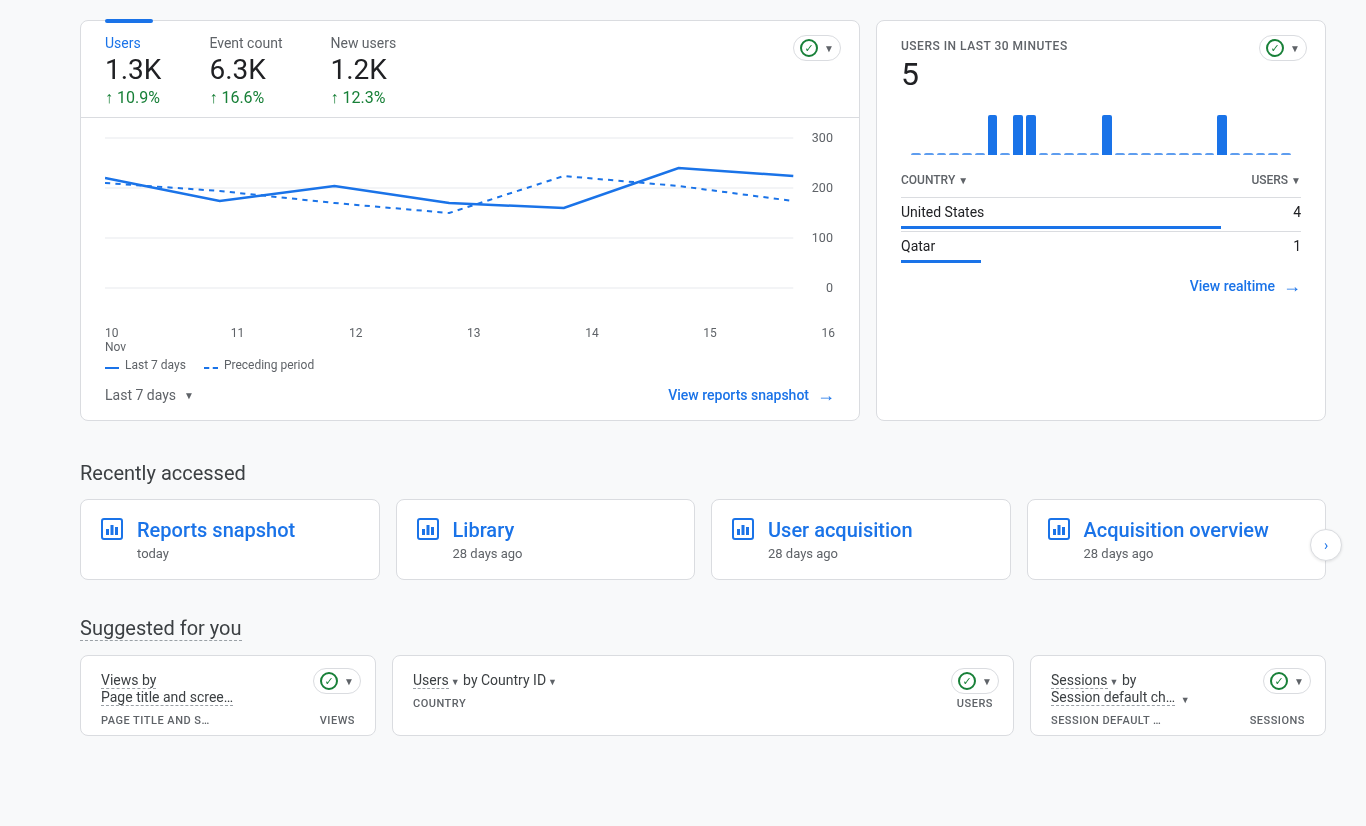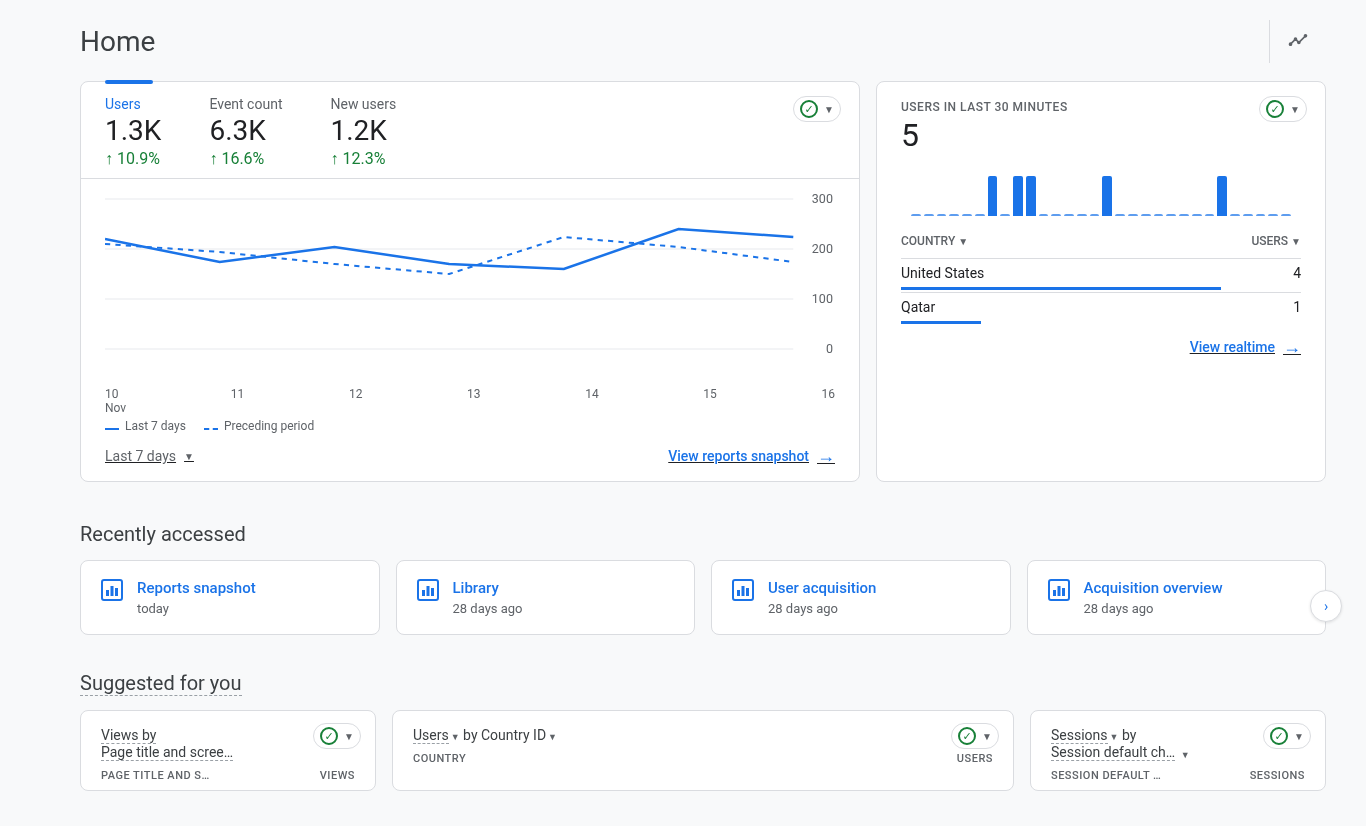--- a/index.html
+++ b/index.html
@@ -109,21 +109,20 @@
     display: inline-block; width: 14px; height: 2px; background: #1a73e8; margin-right: 6px;
   }
   .legend .swatch-dash {
     display: inline-block; width: 14px; height: 0;
     border-top: 2px dashed #1a73e8; margin-right: 6px;
   }
   .card-footer {
     display: flex; justify-content: space-between; align-items: center;
     padding: 14px 24px 16px 24px;
     font-size: 14px;
-    text-decoration: underline;
   }
   .range-btn {
     color: #5f6368; cursor: pointer;
     display: flex; align-items: center; gap: 8px;
   }
   .link-btn {
     color: #1a73e8; cursor: pointer;
     display: flex; align-items: center; gap: 8px;
     font-weight: 500;
   }
@@ -168,21 +167,21 @@
     flex: 1; background: #fff; border: 1px solid #dadce0;
     border-radius: 8px; padding: 18px 20px;
     display: flex; gap: 14px; align-items: flex-start;
     cursor: pointer;
   }
   .icon-box {
     width: 22px; height: 22px; border: 2px solid #1a73e8;
     border-radius: 3px; display:flex;align-items:center;justify-content:center;
   }
   .icon-box svg { display:block; }
-  .rc-title { color: #1a73e8; font-size: 15px; font-weight: 500; margin-bottom: 4px; }
+  .rc-title { color: #1a73e8; font-size: 20px; font-weight: 500; margin-bottom: 4px; }
   .rc-sub { color: #5f6368; font-size: 13px; }
   .scroll-next {
     position: absolute; right: -16px; top: 30px;
     width: 32px; height: 32px; background: #fff;
     border: 1px solid #dadce0; border-radius: 50%;
     display: flex; align-items: center; justify-content: center;
     color: #1a73e8; cursor: pointer;
     box-shadow: 0 1px 3px rgba(0,0,0,.1);
   }
   .suggest-row { display: flex; gap: 16px; }
@@ -201,32 +200,20 @@
   }
   .tri { font-size: 9px; color: #5f6368; margin-left: 2px; }
   .ellipsis { white-space: nowrap; overflow: hidden; text-overflow: ellipsis; max-width: 160px; display:inline-block; vertical-align: bottom;}
   .xlabels { display:flex; justify-content:space-between; font-size:12px; color:#5f6368; padding: 2px 24px 0 24px;}
 </style>
 </head>
 <body>
 
 <div class="page">
 
-  <div class="header-row">
-    <div class="page-title">Home</div>
-    <div class="insights-btn">
-      <svg width="20" height="20" viewBox="0 0 24 24" fill="none" stroke="#5f6368" stroke-width="2">
-        <polyline points="3,17 9,11 13,15 21,7"></polyline>
-        <circle cx="3" cy="17" r="1.2" fill="#5f6368"></circle>
-          <circle cx="9" cy="11" r="1.2" fill="#5f6368"></circle>
-        <circle cx="13" cy="15" r="1.2" fill="#5f6368"></circle>
-          <circle cx="21" cy="7" r="1.2" fill="#5f6368"></circle>
-      </svg>
-    </div>
-  </div>
 
   <div class="row">
 
     <div class="card card-main">
       <div class="metrics-row">
         <div class="active-bar"></div>
 
         <div class="metric">
           <div class="label active">Users</div>
           <div class="value">1.3K</div>

